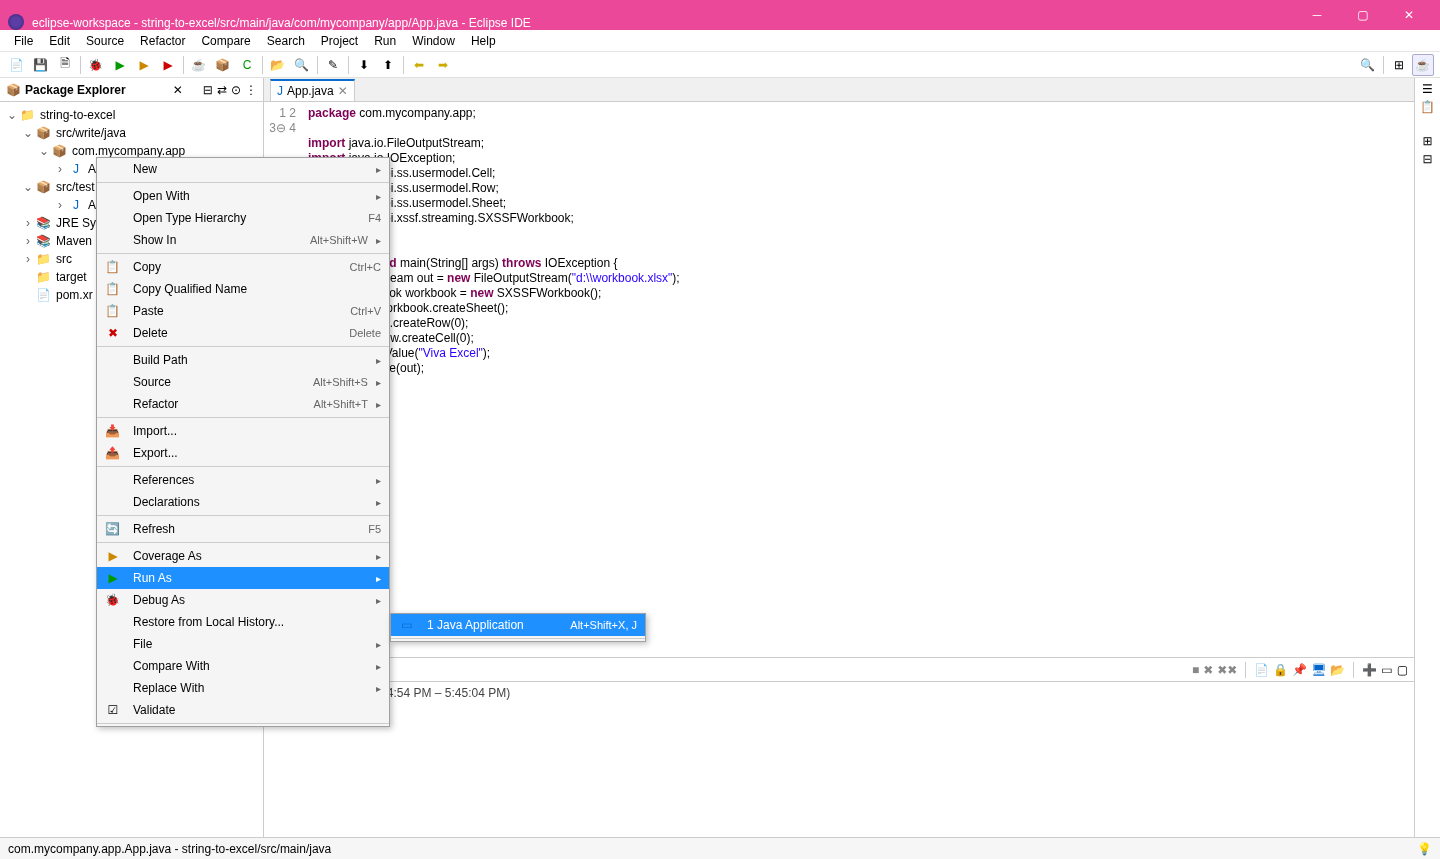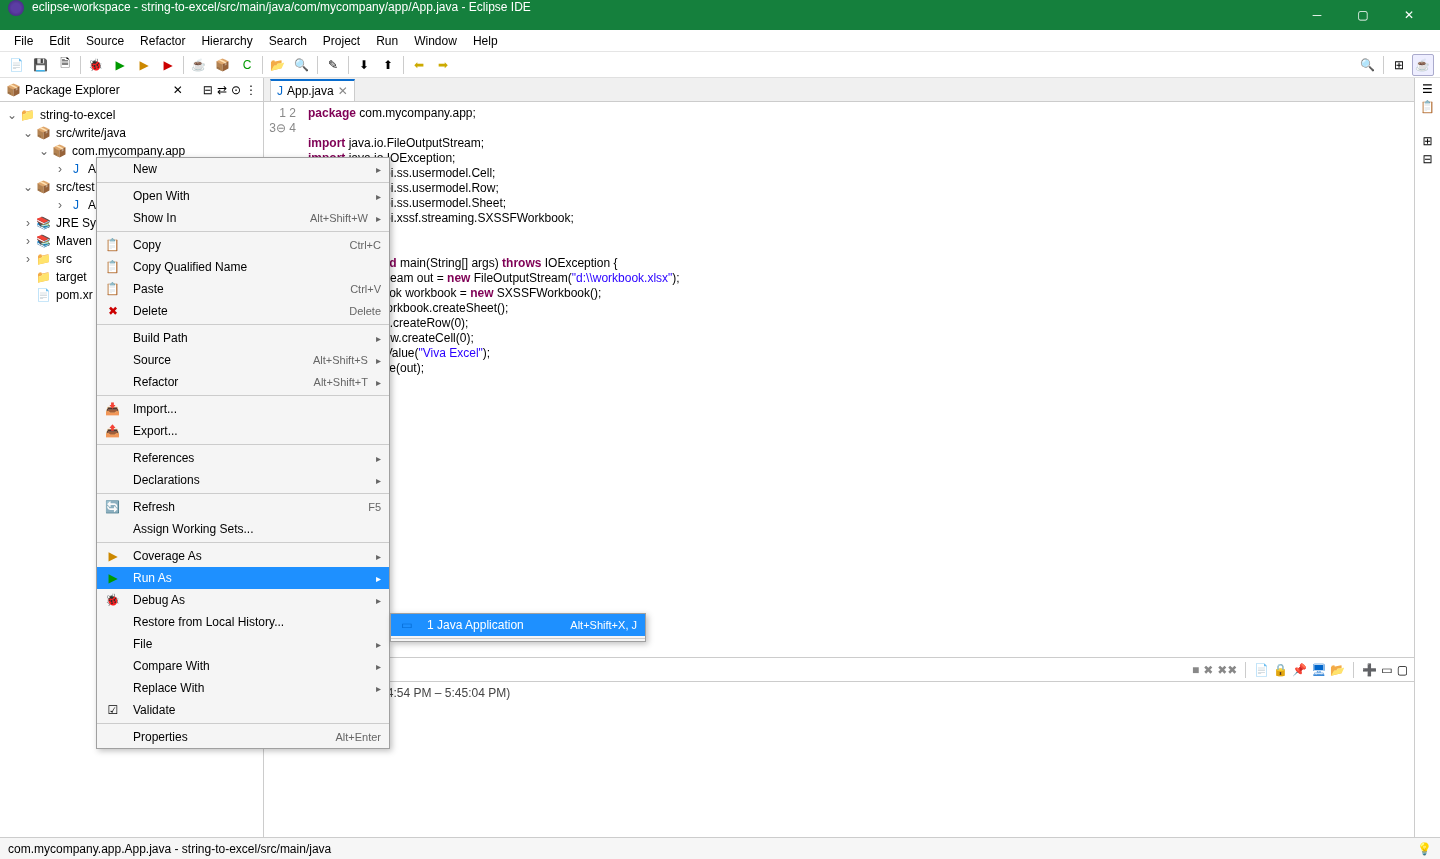--- a/index.html
+++ b/index.html
@@ -1,30 +1,30 @@
 <!DOCTYPE html>
 <html><head>
 <meta charset="utf-8">
 <style>
 *{margin:0;padding:0;box-sizing:border-box;font-family:"Segoe UI",Tahoma,sans-serif;font-size:12px}
 body{background:#fff;width:1440px;height:859px;overflow:hidden;display:flex;flex-direction:column}
-.title-bar{height:30px;background:#15803d;display:flex;align-items:flex-start;padding:0 8px;color:#fff}
+.title-bar{height:30px;background:#ec4899;display:flex;align-items:flex-end;padding:0 8px;color:#fff}
 .title-bar .icon{width:16px;height:16px;background:radial-gradient(circle,#5b3da3 40%,#3a2270 100%);border-radius:50%;margin-right:8px}
 .title-bar .title{flex:1}
 .title-bar .win-btn{width:46px;height:30px;display:flex;align-items:center;justify-content:center;cursor:pointer}
 .menu-bar{height:22px;background:#fff;display:flex;align-items:center;padding:0 6px;border-bottom:1px solid #e5e5e5}
 .menu-bar .item{padding:2px 8px;cursor:pointer}
 .toolbar{height:26px;background:#fff;display:flex;align-items:center;padding:0 6px;border-bottom:1px solid #e0e0e0;gap:2px}
 .toolbar .btn{width:22px;height:22px;display:flex;align-items:center;justify-content:center;cursor:pointer;border-radius:2px}
 .toolbar .sep{width:1px;height:18px;background:#ccc;margin:0 2px}
 .toolbar .spacer{flex:1}
 .main{flex:1;display:flex;min-height:0}
 .sidebar{width:264px;border-right:1px solid #ccc;display:flex;flex-direction:column;background:#fff}
 .view-tab{height:24px;display:flex;align-items:center;padding:0 6px;border-bottom:1px solid #ccc;background:#fff;gap:4px}
-.view-tab .label{flex:1;font-weight:400}
+.view-tab .label{flex:1;font-weight:700}
 .tree{flex:1;padding:4px 0;overflow:hidden}
 .tree .node{display:flex;align-items:center;height:18px;cursor:pointer;white-space:nowrap}
 .tree .tw{width:16px;text-align:center;color:#666}
 .tree .ic{width:16px;height:16px;margin-right:4px;display:inline-flex;align-items:center;justify-content:center}
 .editor-area{flex:1;display:flex;flex-direction:column;min-width:0}
 .tabs{height:24px;display:flex;align-items:flex-end;border-bottom:1px solid #ccc;background:#f0f0f0;padding-left:6px}
 .tab{height:22px;background:#fff;border:1px solid #ccc;border-bottom:none;display:flex;align-items:center;padding:0 6px;gap:4px;border-top:2px solid #0a6dce}
 .code{flex:1;display:flex;font-family:Consolas,monospace;font-size:13px;overflow:hidden;background:#fff;position:relative}
 .gutter{width:38px;text-align:right;padding:4px 6px 0 0;color:#888;background:#fff;user-select:none;line-height:15px}
 .src{padding:4px 0 0 6px;white-space:pre;line-height:15px}
@@ -58,21 +58,21 @@
   <div class="win-btn">─</div>
   <div class="win-btn">▢</div>
   <div class="win-btn">✕</div>
 </div>
 
 <div class="menu-bar" id="menubar">
     <div class="item">File</div>
     <div class="item">Edit</div>
     <div class="item">Source</div>
     <div class="item">Refactor</div>
-    <div class="item">Hierarchy</div>
+    <div class="item">Compare</div>
     <div class="item">Search</div>
     <div class="item">Project</div>
     <div class="item">Run</div>
     <div class="item">Window</div>
     <div class="item">Help</div>
   </div>
 
 <div class="toolbar">
   <div class="btn">📄</div>
   <div class="btn">💾</div>
@@ -275,20 +275,25 @@
       <span class="sub">▸</span>
     </div>
     <div class="ctx-sep"></div>
     <div class="ctx-item">
       <span class="ctx-ic"></span>
       <span class="lbl">Open With</span>
       <span class="sub">▸</span>
     </div>
     <div class="ctx-item">
       <span class="ctx-ic"></span>
+      <span class="lbl">Open Type Hierarchy</span>
+      <span class="kb">F4</span>
+    </div>
+    <div class="ctx-item">
+      <span class="ctx-ic"></span>
       <span class="lbl">Show In</span>
       <span class="kb">Alt+Shift+W</span>
       <span class="sub">▸</span>
     </div>
     <div class="ctx-sep"></div>
     <div class="ctx-item">
       <span class="ctx-ic">📋</span>
       <span class="lbl">Copy</span>
       <span class="kb">Ctrl+C</span>
     </div>
@@ -343,24 +348,20 @@
       <span class="ctx-ic"></span>
       <span class="lbl">Declarations</span>
       <span class="sub">▸</span>
     </div>
     <div class="ctx-sep"></div>
     <div class="ctx-item">
       <span class="ctx-ic">🔄</span>
       <span class="lbl">Refresh</span>
       <span class="kb">F5</span>
     </div>
-    <div class="ctx-item">
-      <span class="ctx-ic"></span>
-      <span class="lbl">Assign Working Sets...</span>
-    </div>
     <div class="ctx-sep"></div>
     <div class="ctx-item">
       <span class="ctx-ic" style="color: rgb(204, 136, 0);">▶</span>
       <span class="lbl">Coverage As</span>
       <span class="sub">▸</span>
     </div>
     <div class="ctx-item hl">
       <span class="ctx-ic" style="color: rgb(0, 153, 0);">▶</span>
       <span class="lbl">Run As</span>
       <span class="sub">▸</span>
@@ -387,25 +388,20 @@
     <div class="ctx-item">
       <span class="ctx-ic"></span>
       <span class="lbl">Replace With</span>
       <span class="sub">▸</span>
     </div>
     <div class="ctx-item">
       <span class="ctx-ic">☑</span>
       <span class="lbl">Validate</span>
     </div>
     <div class="ctx-sep"></div>
-    <div class="ctx-item">
-      <span class="ctx-ic"></span>
-      <span class="lbl">Properties</span>
-      <span class="kb">Alt+Enter</span>
-    </div>
   </div>
 
 <div class="ctx-menu" style="left:390px;top:613px;width:256px">
   <div class="ctx-item hl">
     <span class="ctx-ic" style="color:#06c">▭</span>
     <span class="lbl">1 Java Application</span>
     <span class="kb">Alt+Shift+X, J</span>
   </div>
   <div class="ctx-sep"></div>
 </div>

